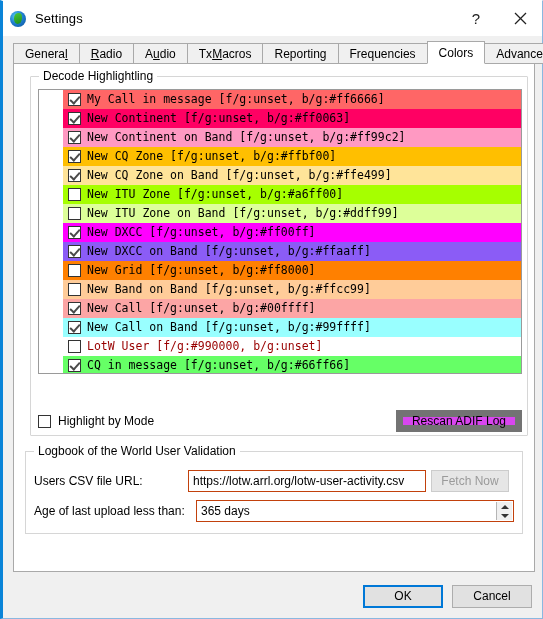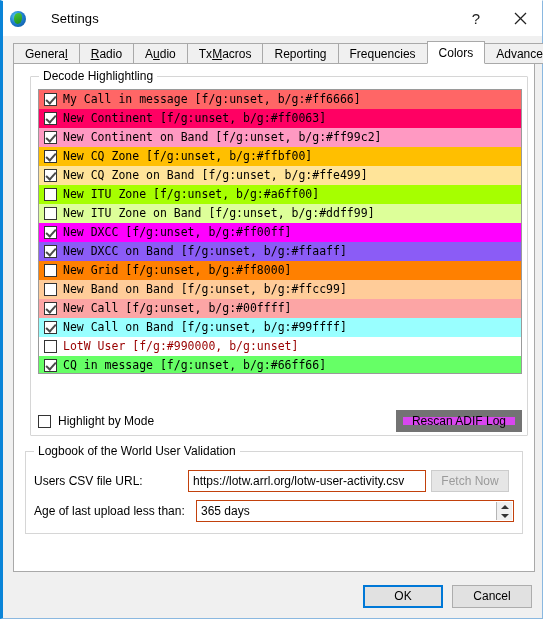--- a/index.html
+++ b/index.html
@@ -20,21 +20,21 @@
     border-right: 1px solid #8ab8e0;
     border-bottom: 1px solid #8ab8e0;
     border-top: 1px solid #ffffff;
   }
 
   
   #titlebar {
     position: absolute; left: 0; top: 0;
     width: 539px; height: 35px;
     background: #ffffff;
-    display: flex; align-items: center; gap: 16px;
+    display: flex; align-items: center;
   }
   #app-icon {
     width: 16px; height: 16px; margin-left: 7px; margin-right: 9px;
     border-radius: 50%;
     background: radial-gradient(circle at 38% 34%, #5fd0f5 0%, #1f7fd0 46%, #0b4f96 100%);
     position: relative; flex: none;
   }
   #app-icon::after {
     content: ""; position: absolute;
     left: 4px; top: 2px; width: 8px; height: 11px;
@@ -110,20 +110,21 @@
     overflow: hidden;
   }
   .hl-row {
     height: 19px;
     display: flex; align-items: center;
     padding-left: 5px;
     font-family: "DejaVu Sans Mono", monospace;
     font-size: 11.5px;
     white-space: nowrap;
     line-height: 19px;
+    margin-left: 24px;
   }
   .cb {
     width: 13px; height: 13px; flex: none;
     background: #ffffff;
     border: 1px solid #333333;
     margin-right: 6px;
     position: relative;
   }
   .cb.on::after {
     content: "";

